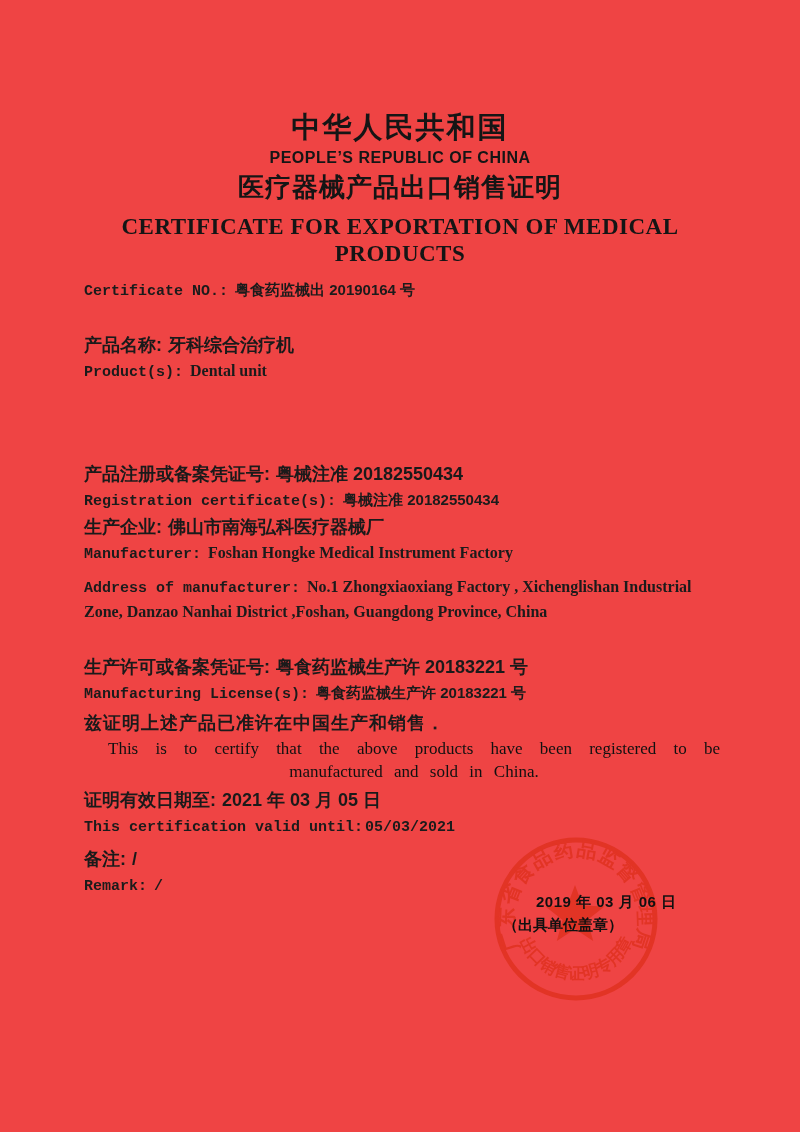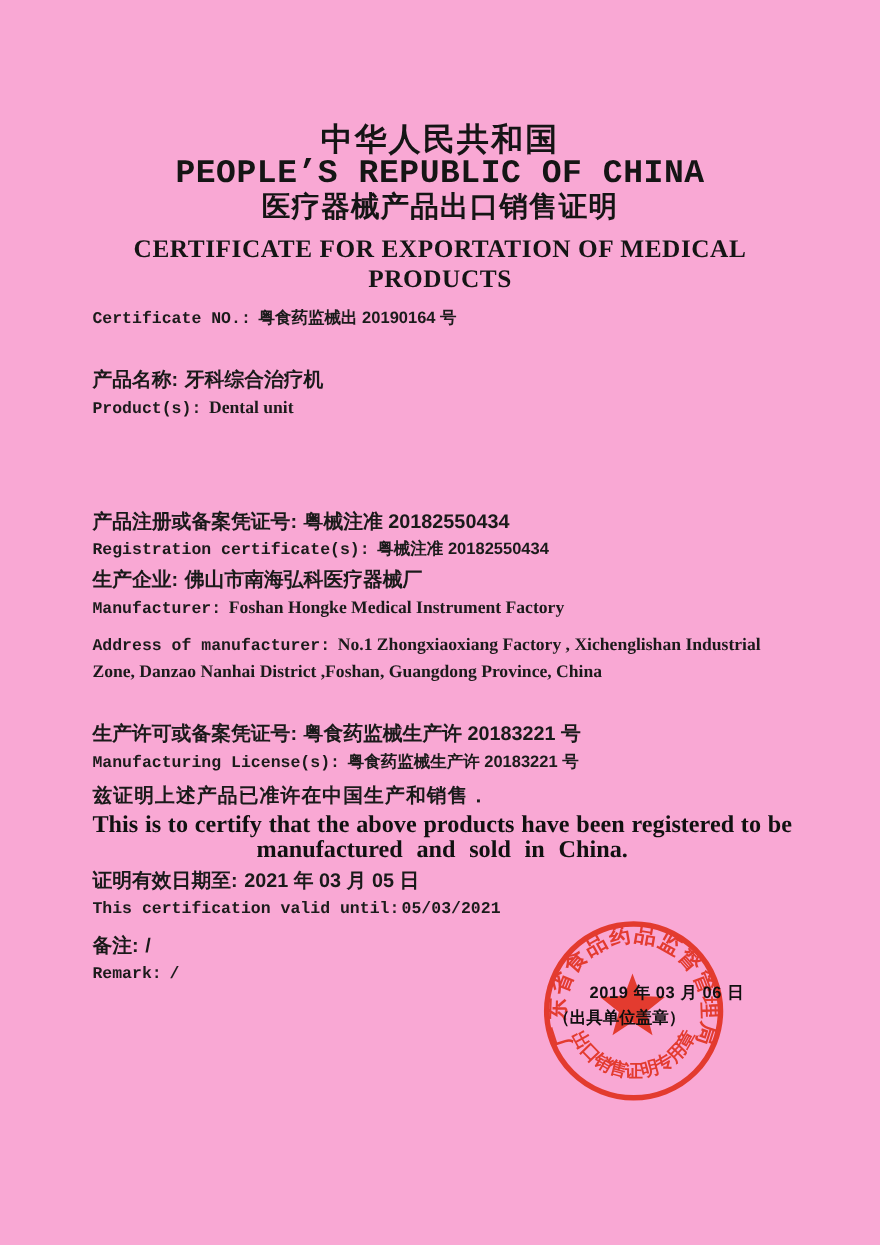--- a/index.html
+++ b/index.html
@@ -1,39 +1,39 @@
 <!DOCTYPE html>
 <html><head>
 <meta charset="utf-8">
 <style>
   html,body { margin:0; padding:0; background:#ffffff; }
   .page {
-    position:relative; width:800px; height:1132px; background:#f9a8d4;
+    position:relative; width:800px; height:1132px; background:#ef4444;
     font-family:"Liberation Sans", sans-serif; color:#1b1b1b; overflow:hidden;
   }
   
   .titles { position:absolute; top:110px; left:0; right:0; text-align:center; color:#151515; }
   .t-zh   { font-size:29px; font-weight:bold; letter-spacing:2px; line-height:34px; }
-  .t-en   { font-family:Liberation Mono, monospace; font-size:30px; font-weight:bold; line-height:28px; letter-spacing:0.5px; }
+  .t-en   { font-family:Liberation Sans, sans-serif; font-size:16px; font-weight:bold; line-height:28px; letter-spacing:0.5px; }
   .t-zh2  { font-size:26px; font-weight:bold; letter-spacing:1px; line-height:30px; }
   .t-en2  { font-family:Liberation Serif, serif; font-size:23px; font-weight:bold; line-height:27px; width:570px; margin:11px auto; letter-spacing:0.5px; }
   
   .pair { position:absolute; left:84px; right:80px; }
   .line { line-height:25px; white-space:normal; }
   .zh   { font-size:18px; font-weight:bold; color:#1a1a1a; }
   .zh .lbl { margin-right:6px; }
   .en   { font-size:15px; }
   .en .lbl { font-family:"Liberation Mono", monospace; font-weight:bold; margin-right:7px; }
   .val.serif { font-family:"Liberation Serif", serif; font-weight:bold; font-size:16px; }
   .val.mono  { font-family:"Liberation Mono", monospace; font-weight:bold;text-align:center; }
   .val.cjk   { font-weight:bold; }
   .en.wrap { line-height:23px; }
   
   .stmt-zh { line-height:27px; letter-spacing:1px; }
-  .stmt-en { font-family:"Liberation Serif", serif; font-size:22px; font-weight:bold; line-height:23px; color:#111; }
+  .stmt-en { font-family:"Liberation Serif", serif; font-size:17px; font-weight:normal; line-height:23px; color:#111;margin-left:24px; }
   .just    { text-align:justify; text-align-last:justify; }
   .ws      { word-spacing:7px;text-align:center; }
   
   .stamp { position:absolute; left:488px; top:831px; width:176px; height:176px; opacity:0.93; }
   .stamp-date, .stamp-note {
     position:absolute; font-weight:bold; color:#101010; white-space:nowrap;
     font-family:"Liberation Sans", sans-serif;
   }
   .stamp-date { left:536px; top:893px; font-size:15px; letter-spacing:0.5px; }
   .stamp-note { left:503px; top:916px; font-size:15px; letter-spacing:0px; }

